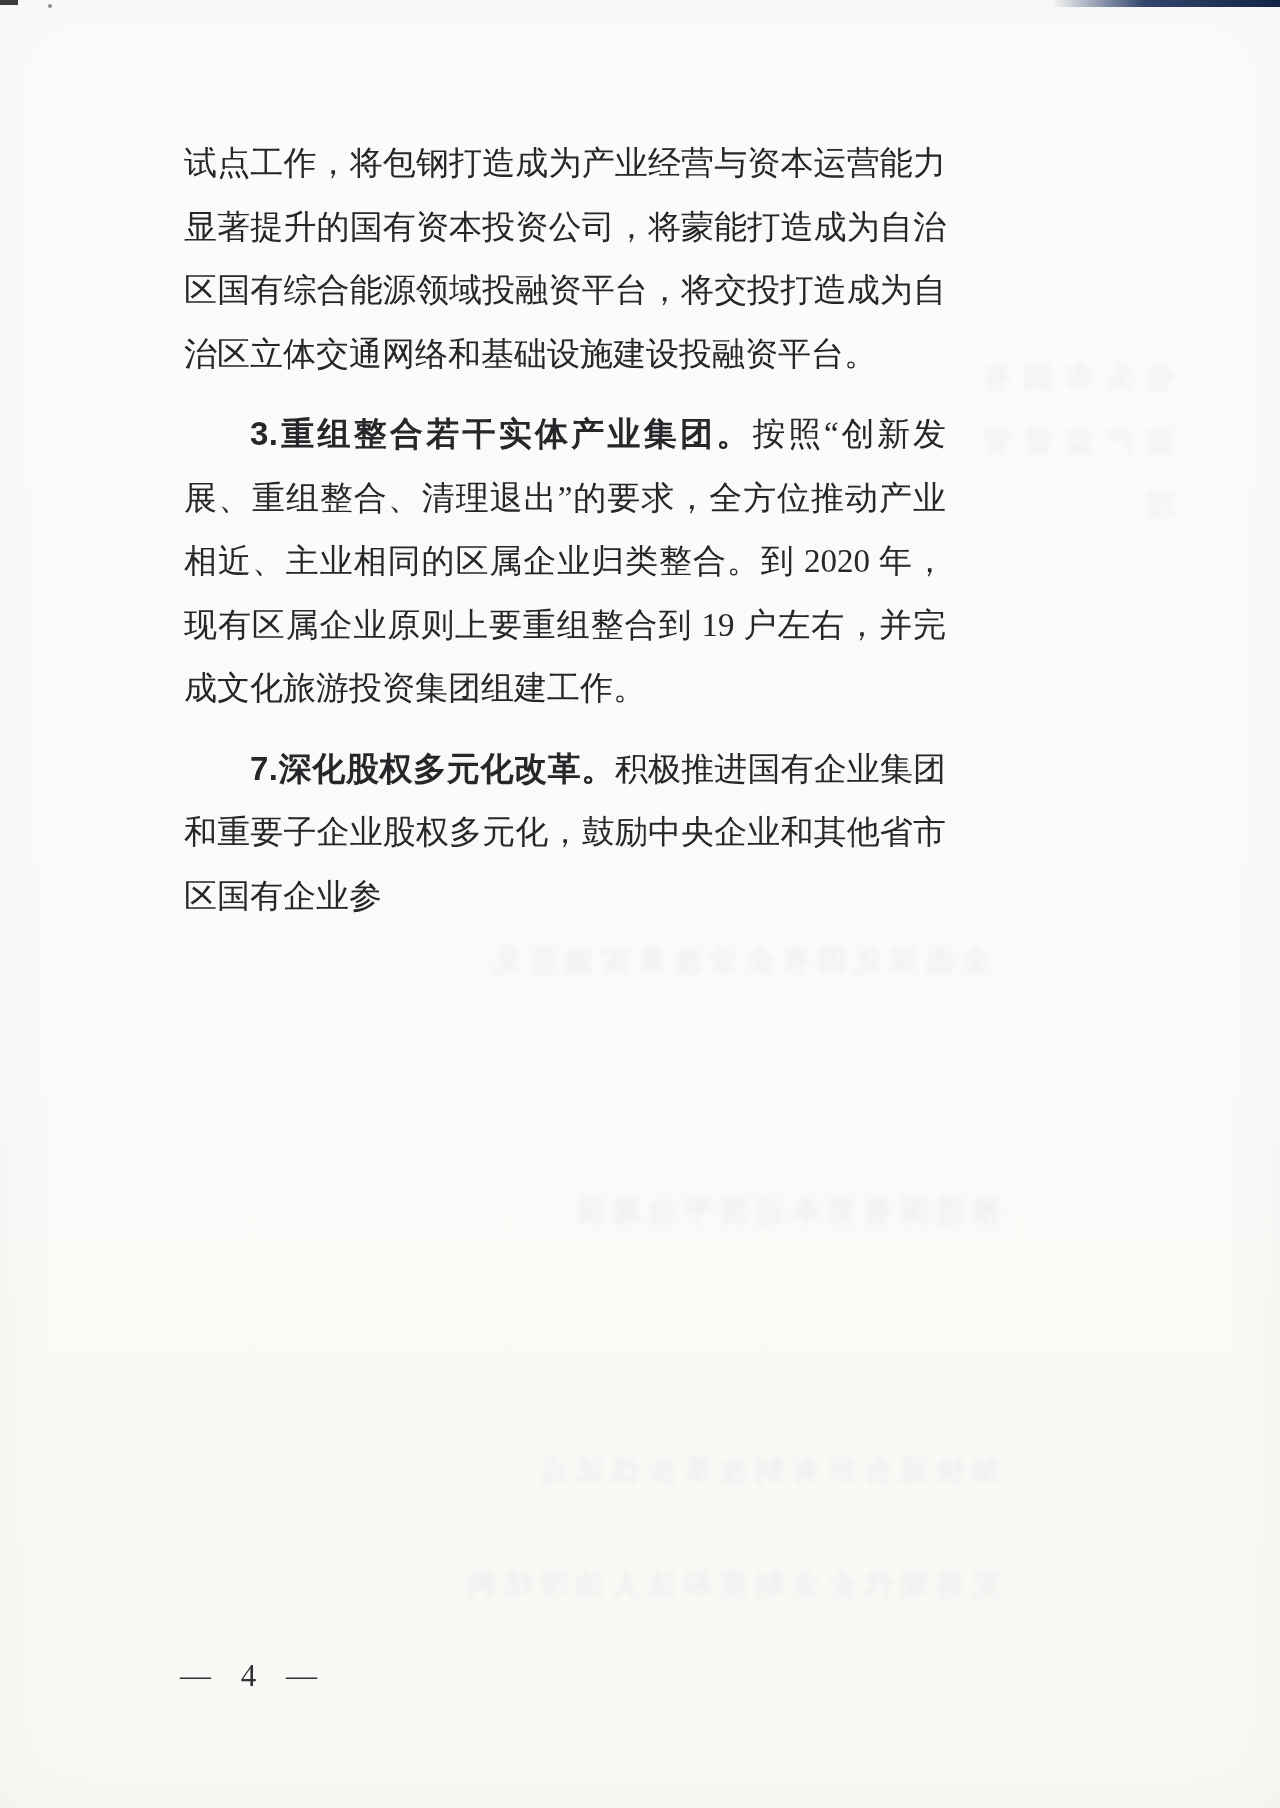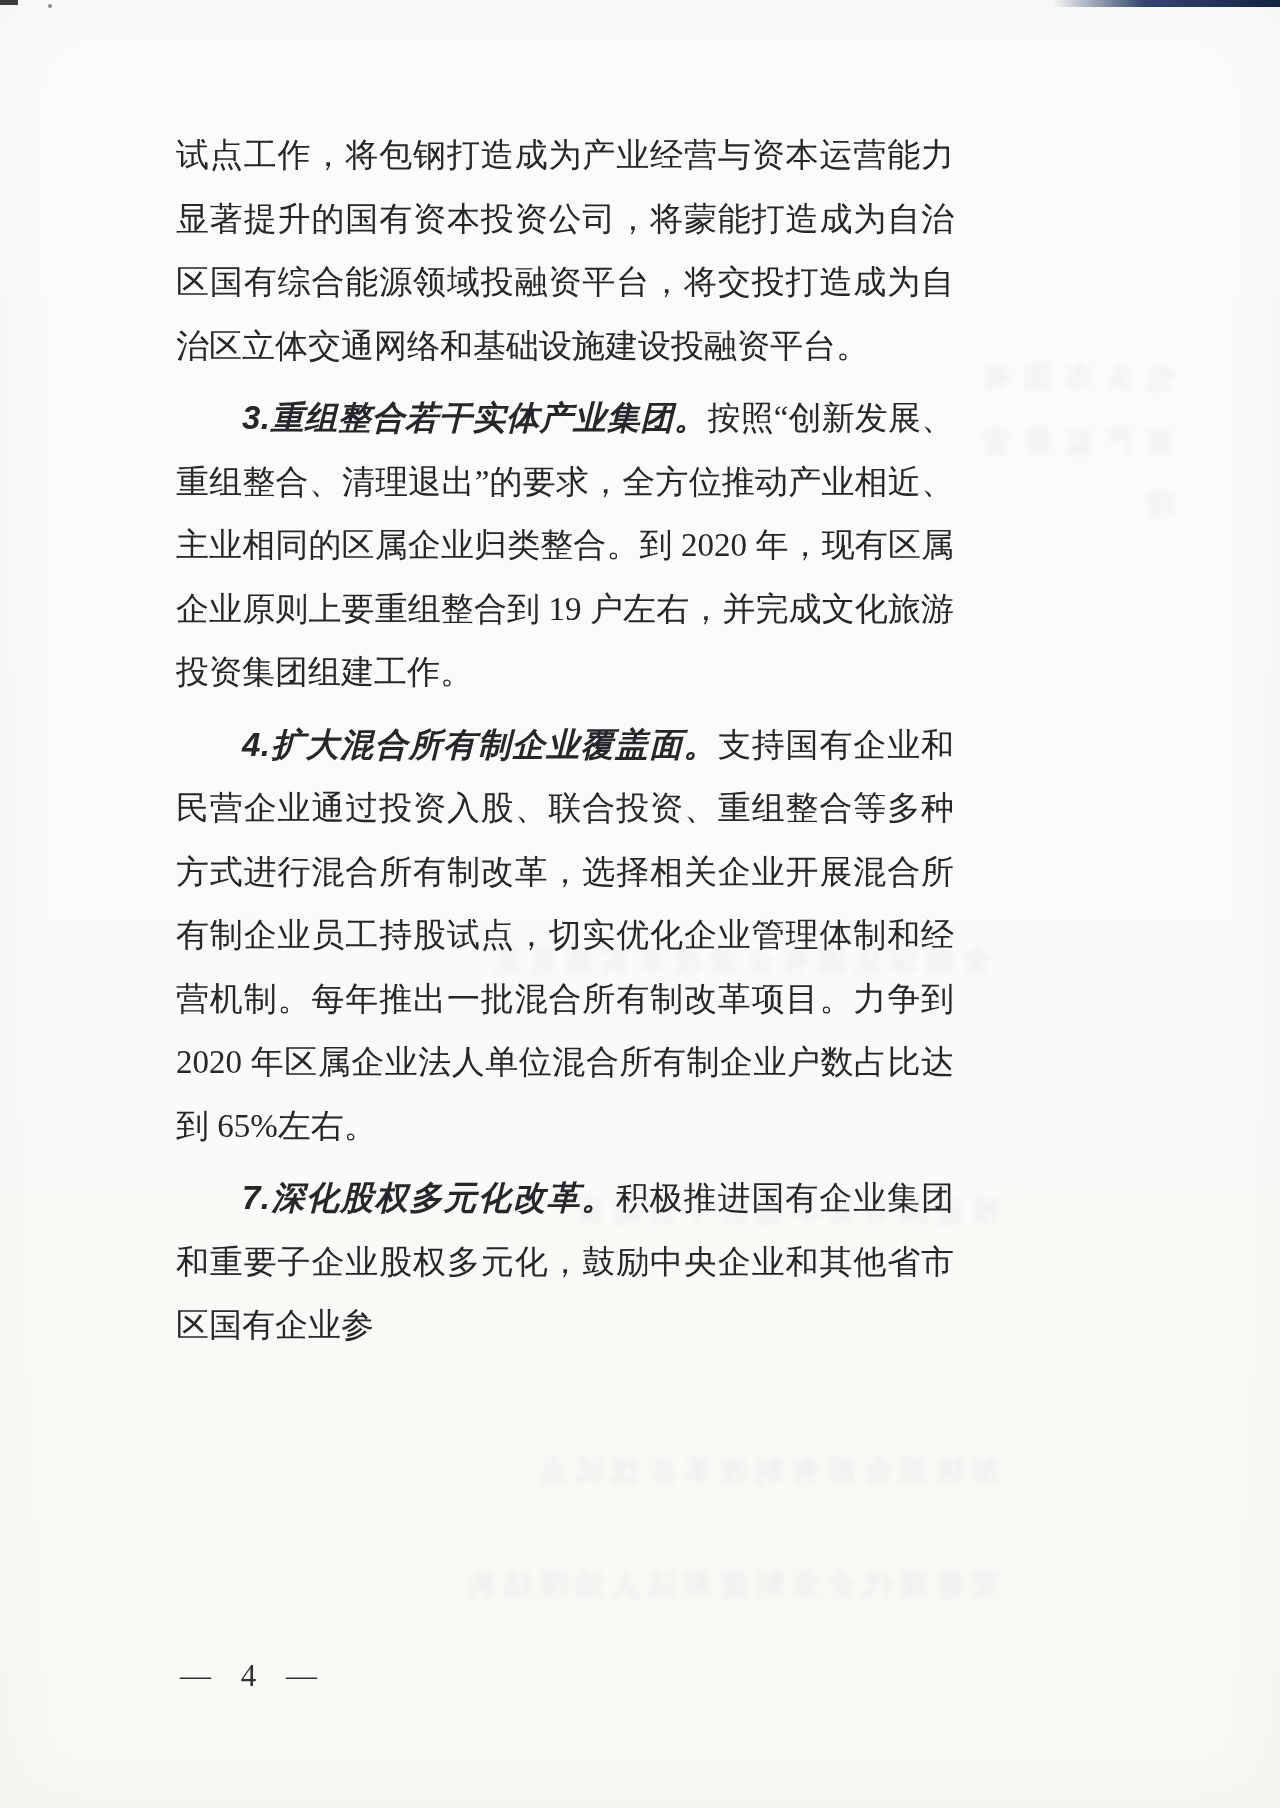--- a/index.html
+++ b/index.html
@@ -48,27 +48,26 @@
   
   .textblock {
     position: absolute;
     left: 168px; top: 116px;
     width: 794px;
     font-size: 33px;
     line-height: 63.5px;
     color: #26262b;
     text-align: justify;
   }
-  .para { margin: 8px; text-indent: 2em; }
+  .para { margin: 16px; text-indent: 2em; }
   .para.no-indent { text-indent: 0; }
   .lead {
     font-weight: 700;
     font-family: "Liberation Sans", "DejaVu Sans", sans-serif;
     letter-spacing: 0.5px;
-    font-style: italic;
   }
   .page-number {
     position: absolute;
     left: 180px; top: 1658px;
     font-size: 31px;
     color: #2c2c31;
     letter-spacing: 3px;
     word-spacing: 16px;
     color: #303036;
   }
@@ -88,21 +87,20 @@
   <div class="ghost" style="left:420px; top:1438px; width:580px;">加快混合所有制改革步伐试点</div>
   <div class="ghost" style="left:360px; top:1552px; width:640px;">完善现代企业制度和法人治理结构</div>
 
   <div class="textblock">
 
     <p class="para no-indent"><span>试点工作，将包钢打造成为产业经营与资本运营能力显著提升的国有资本投资公司，将蒙能打造成为自治区国有综合能源领域投融资平台，将交投打造成为自治区立体交通网络和基础设施建设投融资平台。</span></p>
 
     <p class="para"><span class="lead">3.重组整合若干实体产业集团。</span><span>按照“创新发展、重组整合、清理退出”的要求，全方位推动产业相近、主业相同的区属企业归类整合。到 2020 年，现有区属企业原则上要重组整合到 19 户左右，并完成文化旅游投资集团组建工作。</span></p>
 
 
-    <p class="para"><span class="lead">4.扩大混合所有制企业覆盖面。</span><span>支持国有企业和民营企业通过投资入股、联合投资、重组整合等多种方式进行混合所有制改革，选择相关企业开展混合所有制企业员工持股试点，切实优化企业管理体制和经营机制。每年推出一批混合所有制改革项目。力争到 2020 年区属企业法人单位混合所有制企业户数占比达到 65%左右。</span></p>
 
 
     <p class="para"><span class="lead">7.深化股权多元化改革。</span><span>积极推进国有企业集团和重要子企业股权多元化，鼓励中央企业和其他省市区国有企业参</span></p>
 
   </div>
 
   <div class="page-number">— 4 —</div>
 
 </div>
 

